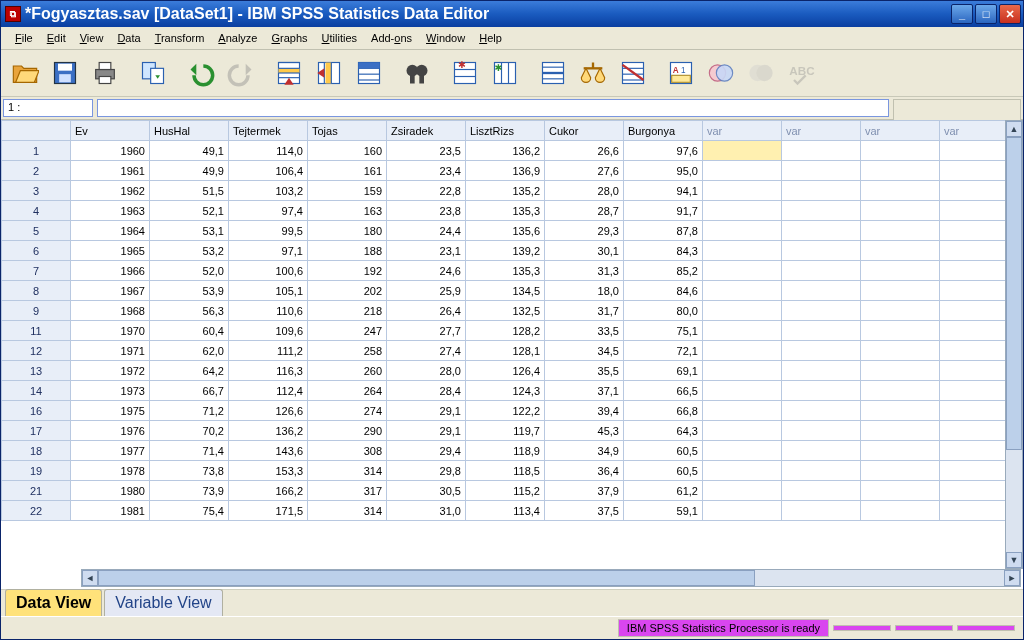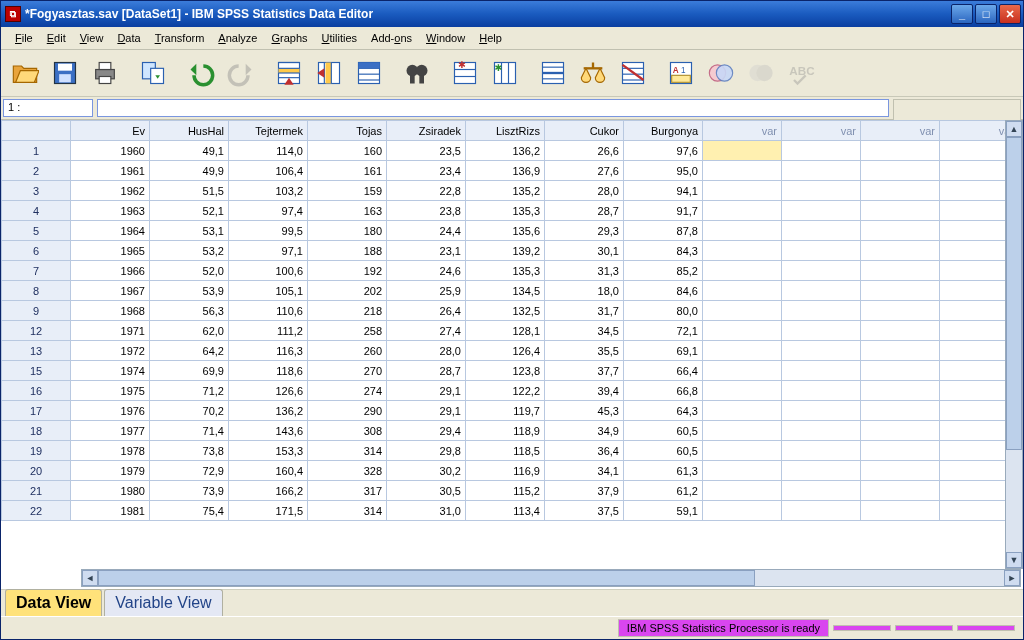--- a/index.html
+++ b/index.html
@@ -1,20 +1,20 @@
 <!DOCTYPE html>
 <html><head>
 <meta charset="utf-8">
 <style>
   html,body{margin:0;padding:0;font-family:Tahoma,Arial,sans-serif;font-size:11px;background:#ece9d8;overflow:hidden;}
   .window{width:1024px;height:640px;display:flex;flex-direction:column;border:1px solid #0a246a;box-sizing:border-box;background:#ece9d8;}
   
   .titlebar{height:26px;background:linear-gradient(to bottom,#3b7cda 0%,#1a5bbf 50%,#0a3ea0 100%);display:flex;align-items:center;color:#fff;}
   .titlebar .app-icon{width:16px;height:16px;margin:0 4px;background:#b00;border:1px solid #500;box-sizing:border-box;display:flex;align-items:center;justify-content:center;font-size:9px;font-weight:bold;}
-  .titlebar .title{flex:1;font-weight:bold;font-size:12px;white-space:nowrap;overflow:hidden;}
+  .titlebar .title{flex:1;font-weight:bold;font-size:16px;white-space:nowrap;overflow:hidden;}
   .winbtns{display:flex;gap:2px;margin-right:2px;}
   .winbtn{width:20px;height:18px;background:linear-gradient(to bottom,#6ba8ea,#2b66c0);border:1px solid #0a246a;border-radius:2px;display:flex;align-items:center;justify-content:center;color:#fff;font-weight:bold;font-size:11px;}
   .winbtn.close{background:linear-gradient(to bottom,#e9694a,#c83020);}
   
   .menubar{height:22px;background:#ece9d8;display:flex;align-items:center;padding:0 8px;gap:2px;border-bottom:1px solid #c0c0b0;}
   .menuitem{padding:2px 6px;cursor:default;}
   .menuitem .ul{text-decoration:underline;}
   
   .toolbar{height:42px;background:#ece9d8;display:flex;align-items:center;padding:2px 4px;border-bottom:1px solid #c8c8b8;gap:0;}
   .tbtn{width:34px;height:34px;margin:0 2px;display:flex;align-items:center;justify-content:center;border:1px solid transparent;border-radius:3px;}
@@ -22,21 +22,21 @@
   .tsep{width:8px;}
   
   .infobar{height:22px;background:#ece9d8;display:flex;align-items:stretch;border-bottom:1px solid #c0c0b0;}
   .infobar .cellref{width:80px;border:1px solid #7a96df;background:#fff;margin:2px;padding:1px 4px;font-size:11px;}
   .infobar .cellval{flex:1;border:1px solid #7a96df;background:#fff;margin:2px;padding:1px 4px;}
   .infobar .visible{border:1px solid #c0c0b0;background:#ece9d8;margin:2px;padding:18px 6px;}
   
   .gridwrap{flex:1;display:flex;flex-direction:column;background:#fff;overflow:hidden;}
   table{border-collapse:collapse;table-layout:fixed;width:100%;}
   th,td{border:1px solid #b8c8e0;height:19px;padding:0 4px;white-space:nowrap;overflow:hidden;font-size:11px;}
-  thead th{background:#e8eef8;font-weight:normal;text-align:right;color:#203060;margin-top:28px;}
+  thead th{background:#e8eef8;font-weight:normal;text-align:left;color:#203060;margin-top:28px;}
   thead th.defined{color:#000;}
   tbody th{background:#e8eef8;font-weight:normal;text-align:center;width:60px;color:#203060;}
   tbody td{text-align:right;}
   tbody td.sel{background:#fff0b0;}
   .col-corner{width:60px;}
   .col-data{width:70px;}
   
   .hscroll{height:16px;background:#dce4f0;display:flex;margin:0 2px 2px 80px;border:1px solid #9ab;}
   .hscroll .thumb{height:100%;background:#bcd0ea;border:1px solid #8aa0c0;box-sizing:border-box;}
   .hscroll .arrow{width:16px;background:#cfdcf0;border:1px solid #8aa0c0;box-sizing:border-box;display:flex;align-items:center;justify-content:center;font-size:9px;color:#345;}
@@ -392,20 +392,35 @@
                 <td>26,4</td>
                 <td>132,5</td>
                 <td>31,7</td>
                 <td>80,0</td>
                 <td></td>
                 <td></td>
                 <td></td>
                 <td></td>
               </tr>
               <tr>
+                <th>11</th>
+                <td>1970</td>
+                <td>60,4</td>
+                <td>109,6</td>
+                <td>247</td>
+                <td>27,7</td>
+                <td>128,2</td>
+                <td>33,5</td>
+                <td>75,1</td>
+                <td></td>
+                <td></td>
+                <td></td>
+                <td></td>
+              </tr>
+              <tr>
                 <th>12</th>
                 <td>1971</td>
                 <td>62,0</td>
                 <td>111,2</td>
                 <td>258</td>
                 <td>27,4</td>
                 <td>128,1</td>
                 <td>34,5</td>
                 <td>72,1</td>
                 <td></td>
@@ -422,29 +437,29 @@
                 <td>28,0</td>
                 <td>126,4</td>
                 <td>35,5</td>
                 <td>69,1</td>
                 <td></td>
                 <td></td>
                 <td></td>
                 <td></td>
               </tr>
               <tr>
-                <th>15</th>
-                <td>1974</td>
-                <td>69,9</td>
-                <td>118,6</td>
-                <td>270</td>
-                <td>28,7</td>
-                <td>123,8</td>
-                <td>37,7</td>
-                <td>66,4</td>
+                <th>14</th>
+                <td>1973</td>
+                <td>66,7</td>
+                <td>112,4</td>
+                <td>264</td>
+                <td>28,4</td>
+                <td>124,3</td>
+                <td>37,1</td>
+                <td>66,5</td>
                 <td></td>
                 <td></td>
                 <td></td>
                 <td></td>
               </tr>
               <tr>
                 <th>16</th>
                 <td>1975</td>
                 <td>71,2</td>
                 <td>126,6</td>
@@ -497,35 +512,20 @@
                 <td>29,8</td>
                 <td>118,5</td>
                 <td>36,4</td>
                 <td>60,5</td>
                 <td></td>
                 <td></td>
                 <td></td>
                 <td></td>
               </tr>
               <tr>
-                <th>20</th>
-                <td>1979</td>
-                <td>72,9</td>
-                <td>160,4</td>
-                <td>328</td>
-                <td>30,2</td>
-                <td>116,9</td>
-                <td>34,1</td>
-                <td>61,3</td>
-                <td></td>
-                <td></td>
-                <td></td>
-                <td></td>
-              </tr>
-              <tr>
                 <th>21</th>
                 <td>1980</td>
                 <td>73,9</td>
                 <td>166,2</td>
                 <td>317</td>
                 <td>30,5</td>
                 <td>115,2</td>
                 <td>37,9</td>
                 <td>61,2</td>
                 <td></td>

